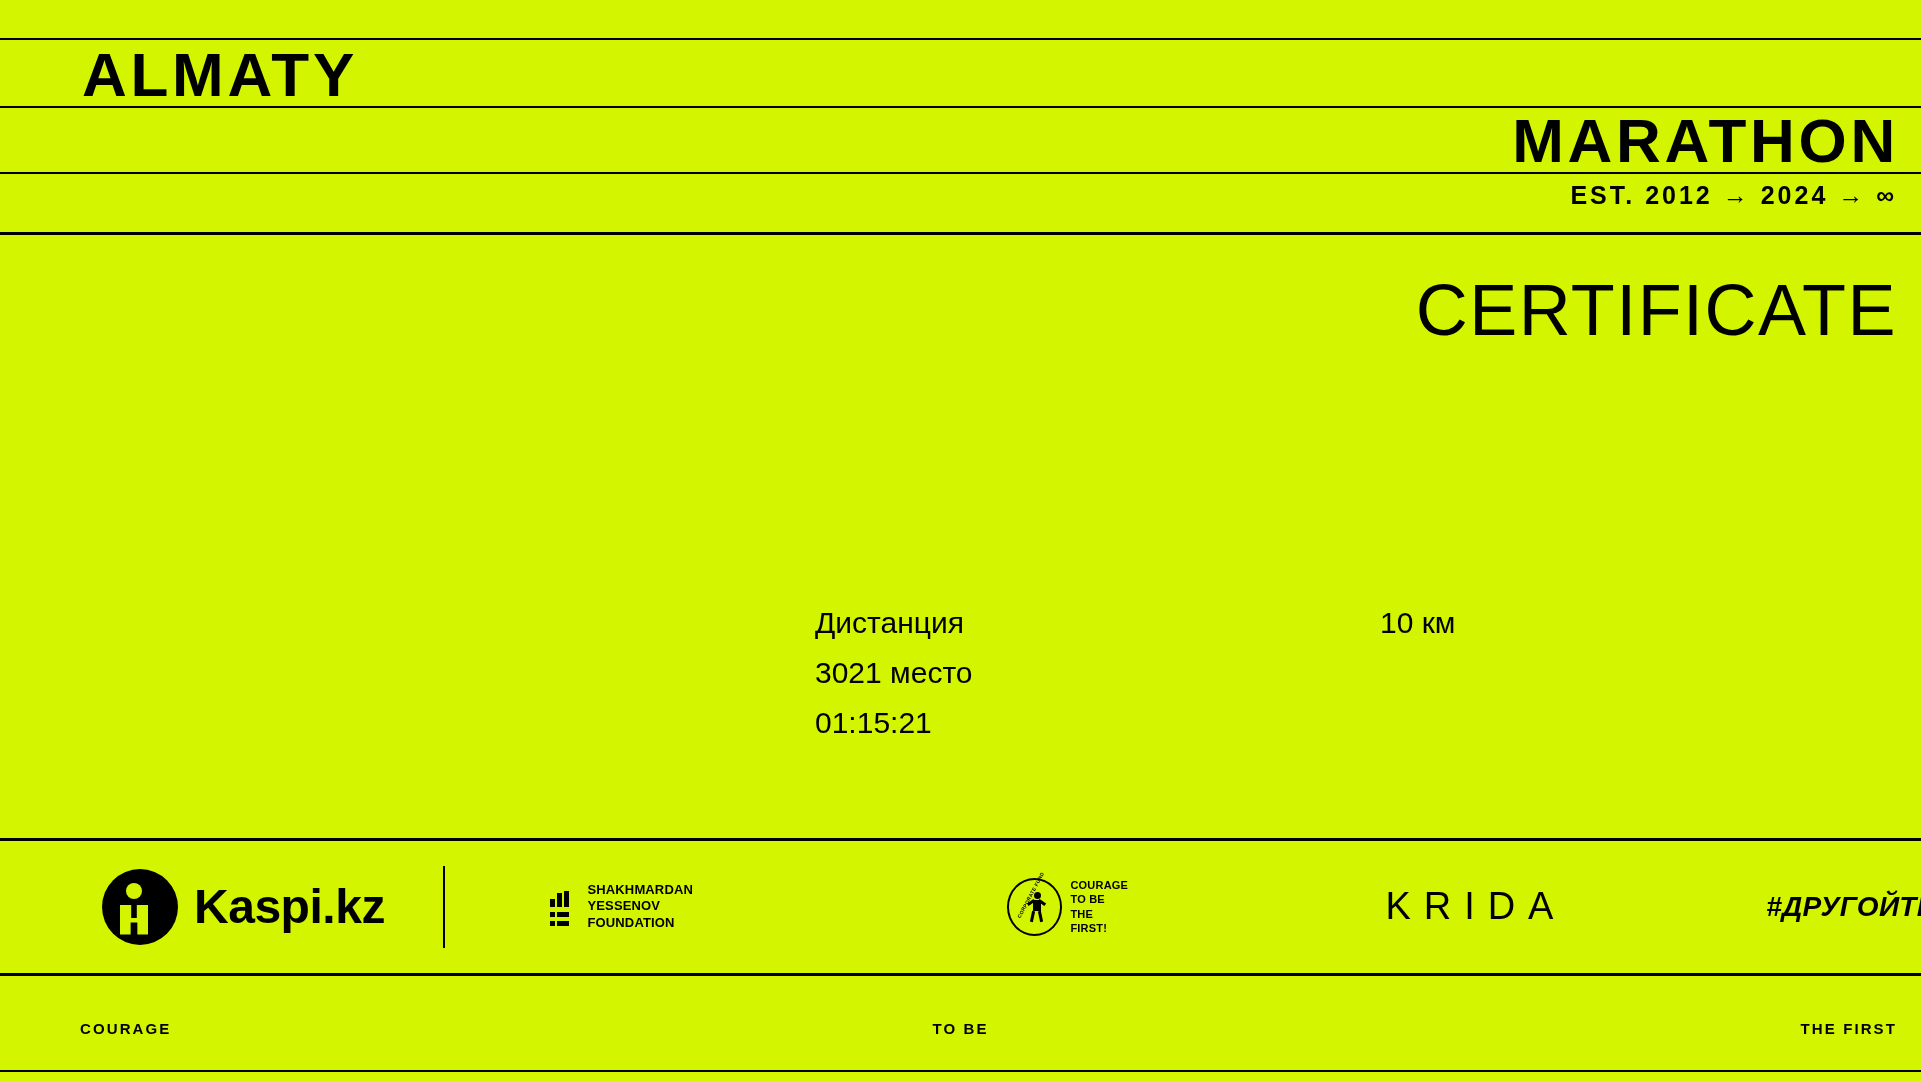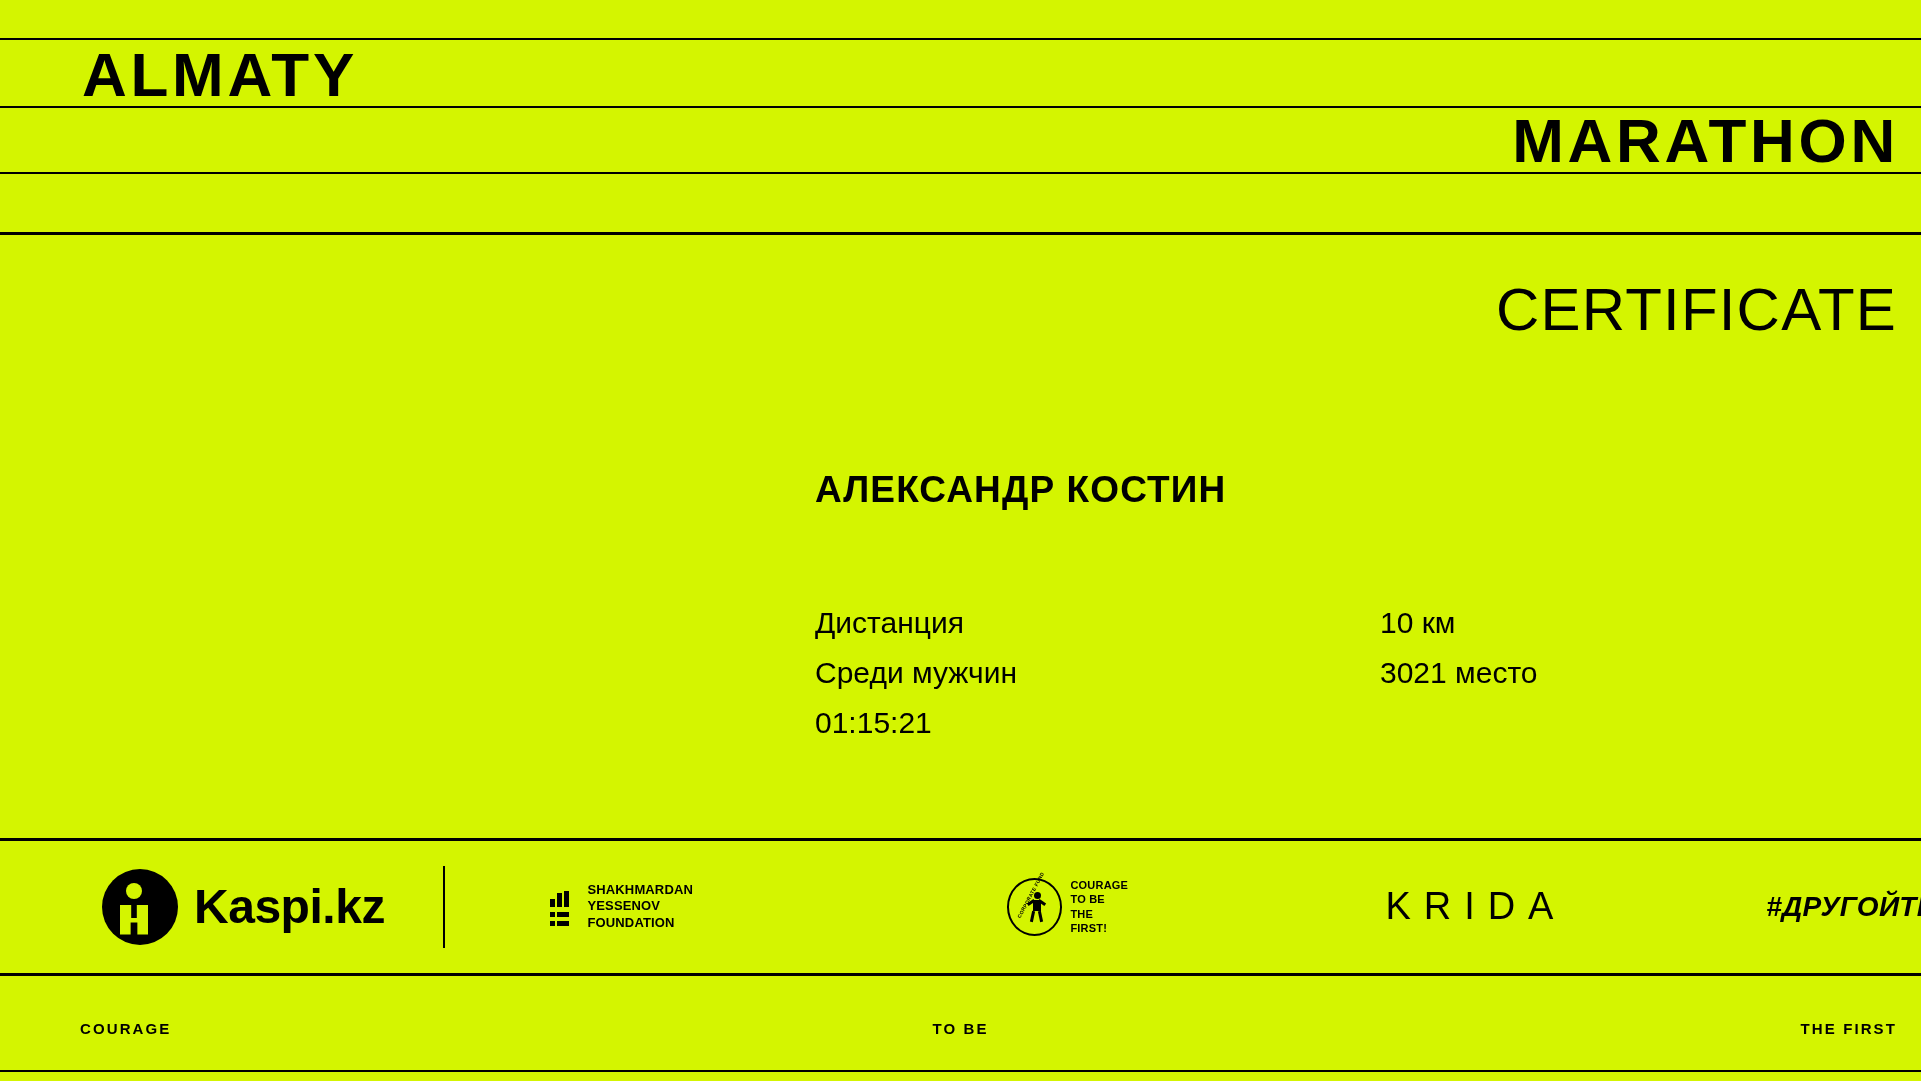--- a/index.html
+++ b/index.html
@@ -57,21 +57,21 @@
     font-size: 25px;
     font-weight: 700;
     letter-spacing: 0.12em;
     white-space: nowrap;
   }
 
   .title {
     position: absolute;
     right: 24px;
     top: 310px;
-    font-size: 60px;
+    font-size: 72px;
     font-weight: 400;
     letter-spacing: 0.02em;
     line-height: 1;
     transform: translateY(-50%);
     white-space: nowrap;
   }
 
   .athlete {
     position: absolute;
     left: 815px;
@@ -260,32 +260,31 @@
 
 <div class="cert">
 
   <div class="rule r1"></div>
   <div class="rule r2"></div>
   <div class="rule r3"></div>
   <div class="rule r4 thick"></div>
 
   <div class="word word-marathon">MARATHON</div>
   <div class="word word-almaty">ALMATY</div>
+  <div class="est">EST. 2012 → 2024 → ∞</div>
 
   <div class="title">CERTIFICATE</div>
 
-  <div class="athlete">АЛЕКСАНДР КОСТИН</div>
 
   <div class="results">
     <div class="row">
       <div class="label">Дистанция</div>
       <div class="value">10 км</div>
     </div>
     <div class="row">
-      <div class="label">Среди мужчин</div>
       <div class="value">3021 место</div>
     </div>
     <div class="row">
       <div class="value">01:15:21</div>
     </div>
   </div>
 
   <div class="rule sponsor-rule-top thick"></div>
 
   <div class="sponsors">

